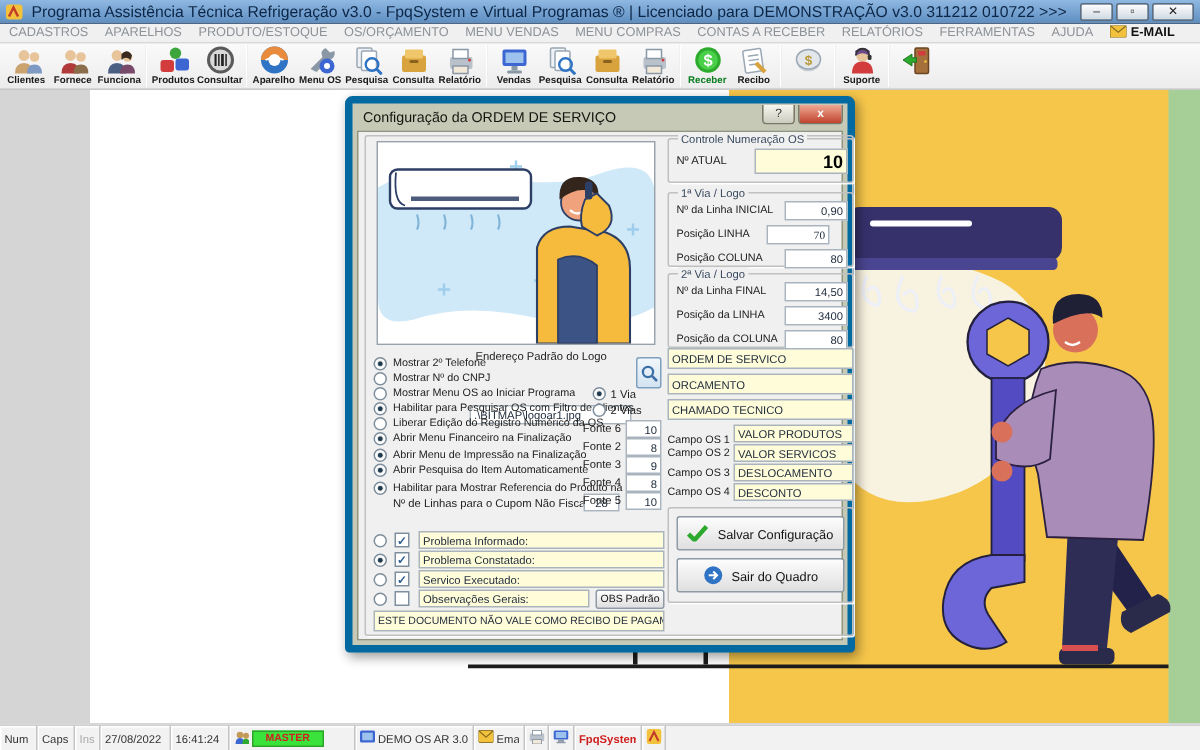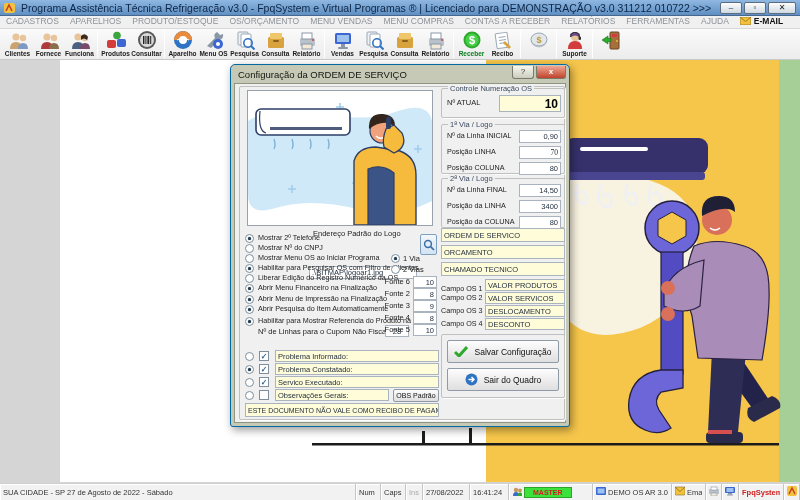--- a/index.html
+++ b/index.html
@@ -25,21 +25,21 @@
   .tbtn .tlabel { font-size:6.5px; font-weight:bold; color:#1a1a1a; white-space:nowrap; line-height:7px; }
   .tbtn .tlabel.green { color:#0a7d1f; }
   .tsep { width:1px; height:28px; background:#c9c9c9; margin:0 2px; border-right:1px solid #fff; }
 
   
   .client { position:relative; height:422px; background:#d5d5d5; overflow:hidden; }
   .client > svg.bg { position:absolute; left:0; top:0; }
 
   
   .dialog { position:absolute; left:230px; top:4px; width:340px; background:#c6c9b6;
-    border:1px solid #0369a1; border-radius:5px 5px 3px 3px; padding:0 3px 3px 3px;
+    border:5px solid #0369a1; border-radius:5px 5px 3px 3px; padding:0 3px 3px 3px;
     box-shadow:2px 3px 8px rgba(0,0,0,.4); }
   .dlg-title { height:18px; display:flex; align-items:center; }
   .dlg-title .dtt { font-size:9.5px; color:#15150f; padding-left:4px; flex:1; white-space:nowrap; }
   .dlg-btn { height:13px; border:1px solid #7a7a6a; border-top:none; border-radius:0 0 3px 3px;
     font-size:8px; text-align:center; line-height:12px; margin-top:-3px; }
   .dlg-btn.help { width:22px; background:linear-gradient(#f6f6f0,#ccccbe); color:#333; }
   .dlg-btn.close { width:30px; background:linear-gradient(#efa894,#c0432c); color:#fff; font-weight:bold; margin-left:2px; }
   .dlg-body { position:relative; height:340px; background:#f0f0f0; border:1px solid #8e9680; }
 
   .gb { position:absolute; border:1px solid #c0c0c0; box-shadow:1px 1px 0 rgba(255,255,255,.9); border-radius:2px; }
@@ -441,21 +441,21 @@
         <div class="tb right" style="left: 178px; top: 204px; width: 24px; height: 12px;">8</div>
         <span class="lbl" style="left: 142px; top: 217px; width: 33px; text-align: right;">Fonte 3</span>
         <div class="tb right" style="left: 178px; top: 216px; width: 24px; height: 12px;">9</div>
         <span class="lbl" style="left: 142px; top: 229px; width: 33px; text-align: right;">Fonte 4</span>
         <div class="tb right" style="left: 178px; top: 228px; width: 24px; height: 12px;">8</div>
         <span class="lbl" style="left: 142px; top: 241px; width: 33px; text-align: right;">Fonte 5</span>
         <div class="tb right" style="left: 178px; top: 240px; width: 24px; height: 12px;">10</div>
         <span class="lbl" style="left: 212px; top: 47px; font-size: 7.2px;">Nº da Linha INICIAL</span>
         <div class="tb right" style="left: 284px; top: 46px; width: 42px; height: 13px;">0,90</div>
         <span class="lbl" style="left: 212px; top: 63px; font-size: 7.2px;">Posição LINHA</span>
-        <div class="tb right" style="left: 284px; top: 62px; width: 42px; height: 13px; font-family: Liberation Serif, serif;">70</div>
+        <div class="tb right" style="left: 272px; top: 62px; width: 42px; height: 13px; font-family: Liberation Serif, serif;">70</div>
         <span class="lbl" style="left: 212px; top: 79px; font-size: 7.2px;">Posição COLUNA</span>
         <div class="tb right" style="left: 284px; top: 78px; width: 42px; height: 13px;">80</div>
         <span class="lbl" style="left: 212px; top: 101px; font-size: 7.2px;">Nº da Linha FINAL</span>
         <div class="tb right" style="left: 284px; top: 100px; width: 42px; height: 13px;">14,50</div>
         <span class="lbl" style="left: 212px; top: 117px; font-size: 7.2px;">Posição da LINHA</span>
         <div class="tb right" style="left: 284px; top: 116px; width: 42px; height: 13px;">3400</div>
         <span class="lbl" style="left: 212px; top: 133px; font-size: 7.2px;">Posição da COLUNA</span>
         <div class="tb right" style="left: 284px; top: 132px; width: 42px; height: 13px;">80</div>
         <div class="tb ylw" style="left: 206px; top: 144px; width: 124px; height: 14px;">ORDEM DE SERVICO</div>
         <div class="tb ylw" style="left: 206px; top: 178px; width: 124px; height: 14px;">CHAMADO TECNICO</div>
@@ -479,23 +479,20 @@
         <div class="tb ylw" style="left: 40px; top: 292px; width: 164px; height: 12px;">Servico Executado:</div>
         <span class="radio" style="left: 10px; top: 307px;"></span>
         <span class="chk" style="left: 24px; top: 306px;"></span>
         <div class="tb ylw" style="left: 40px; top: 305px; width: 114px; height: 12px;">Observações Gerais:</div>
         <div class="push-btn small" style="left: 158px; top: 305px; width: 46px; height: 13px;">OBS Padrão</div>
       </div>
   </div>
 </div>
 
 <div class="statusbar" id="statusbar">
-    <div class="seg" style="flex: 1 1 0%;">
-      <span class="stx">SUA CIDADE - SP 27 de Agosto de 2022 - Sábado</span>
-    </div>
     <div class="seg" style="width: 25px;">
       <span class="stx">Num</span>
     </div>
     <div class="seg" style="width: 25px;">
       <span class="stx">Caps</span>
     </div>
     <div class="seg dim" style="width: 17px;">
       <span class="stx">Ins</span>
     </div>
     <div class="seg" style="width: 47px;">

